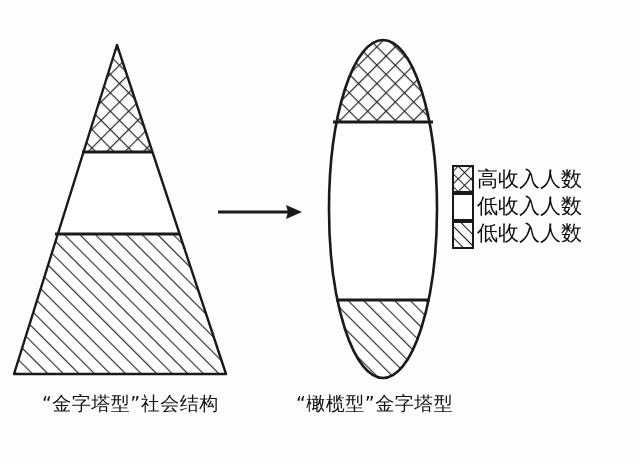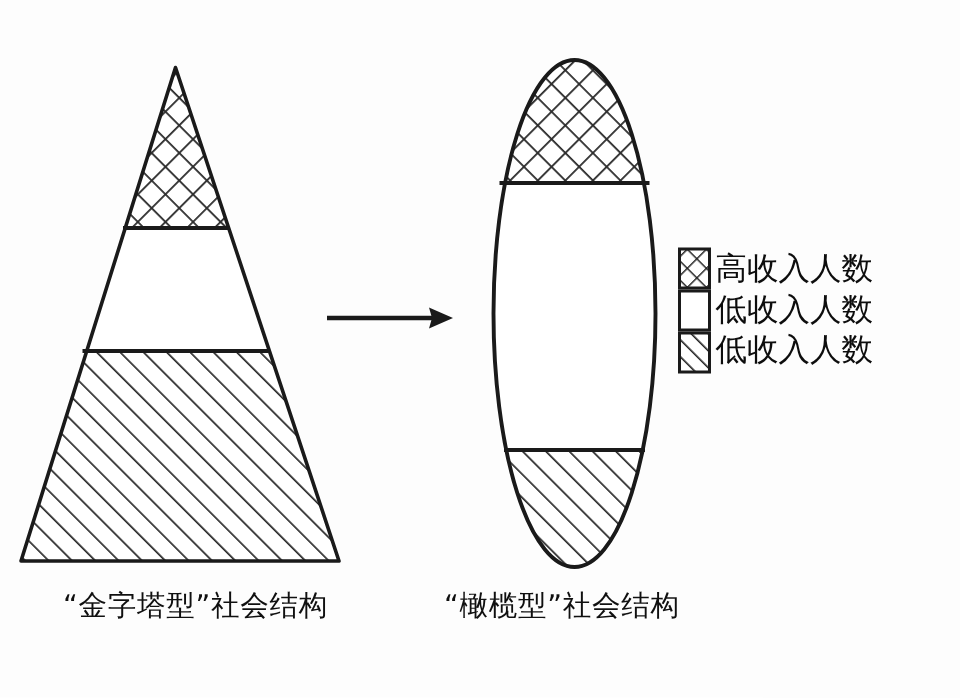--- a/index.html
+++ b/index.html
@@ -131,20 +131,20 @@
 
     <g>
       <rect x="453" y="166" width="20" height="26" fill="url(#pat-cross-sm)" stroke="#1a1a1a" stroke-width="2"></rect>
       <rect x="453" y="194" width="20" height="26" fill="#ffffff" stroke="#1a1a1a" stroke-width="2"></rect>
       <rect x="453" y="222" width="20" height="26" fill="url(#pat-diag-sm)" stroke="#1a1a1a" stroke-width="2"></rect>
     </g>
   </svg>
 
   <div class="caption-layer">
     <div class="caption" id="caption-pyramid">“金字塔型”社会结构</div>
-    <div class="caption" id="caption-olive">“橄榄型”社会结构</div>
+    <div class="caption" id="caption-olive">“橄榄型”金字塔型</div>
 
     <div class="legend-label" id="legend-label-0">高收入人数</div>
     <div class="legend-label" id="legend-label-1">低收入人数</div>
     <div class="legend-label" id="legend-label-2">低收入人数</div>
   </div>
 
 </div>
 
 </body></html>

